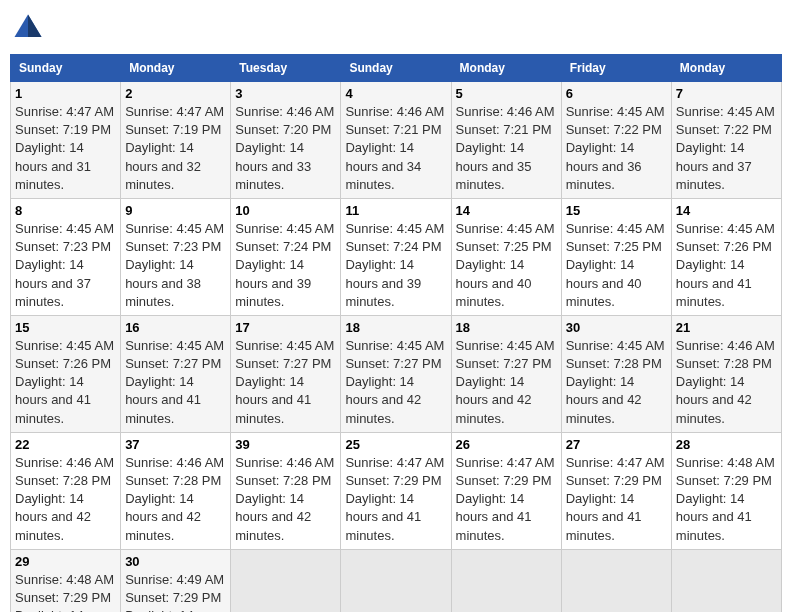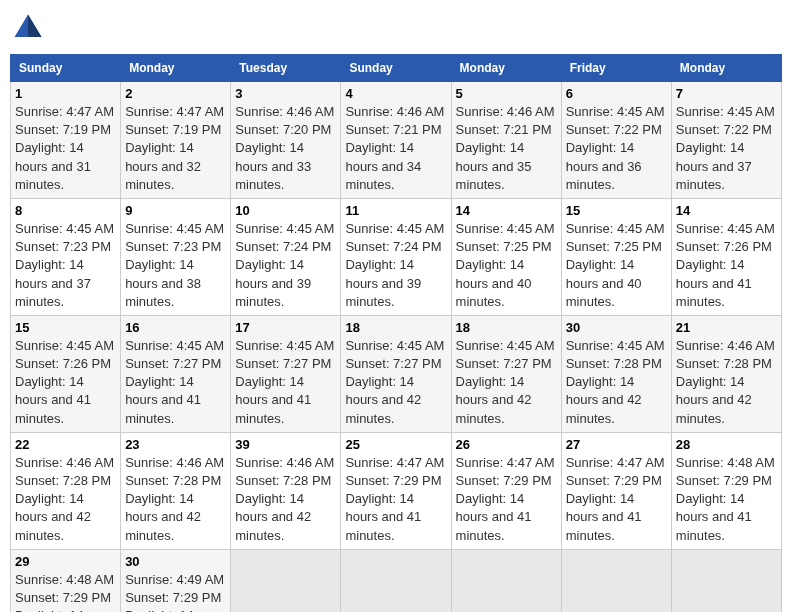--- a/index.html
+++ b/index.html
@@ -209,21 +209,21 @@
         <span class="day-num">21</span>
         <span class="day-info">Sunrise: 4:46 AM<br>Sunset: 7:28 PM<br>Daylight: 14 hours and 42 minutes.</span>
       </td>
       </tr>
       <tr>
         <td>
         <span class="day-num">22</span>
         <span class="day-info">Sunrise: 4:46 AM<br>Sunset: 7:28 PM<br>Daylight: 14 hours and 42 minutes.</span>
       </td>
         <td>
-        <span class="day-num">23</span>
+        <span class="day-num">37</span>
         <span class="day-info">Sunrise: 4:46 AM<br>Sunset: 7:28 PM<br>Daylight: 14 hours and 42 minutes.</span>
       </td>
         <td>
         <span class="day-num">39</span>
         <span class="day-info">Sunrise: 4:46 AM<br>Sunset: 7:28 PM<br>Daylight: 14 hours and 42 minutes.</span>
       </td>
         <td>
         <span class="day-num">25</span>
         <span class="day-info">Sunrise: 4:47 AM<br>Sunset: 7:29 PM<br>Daylight: 14 hours and 41 minutes.</span>
       </td>

